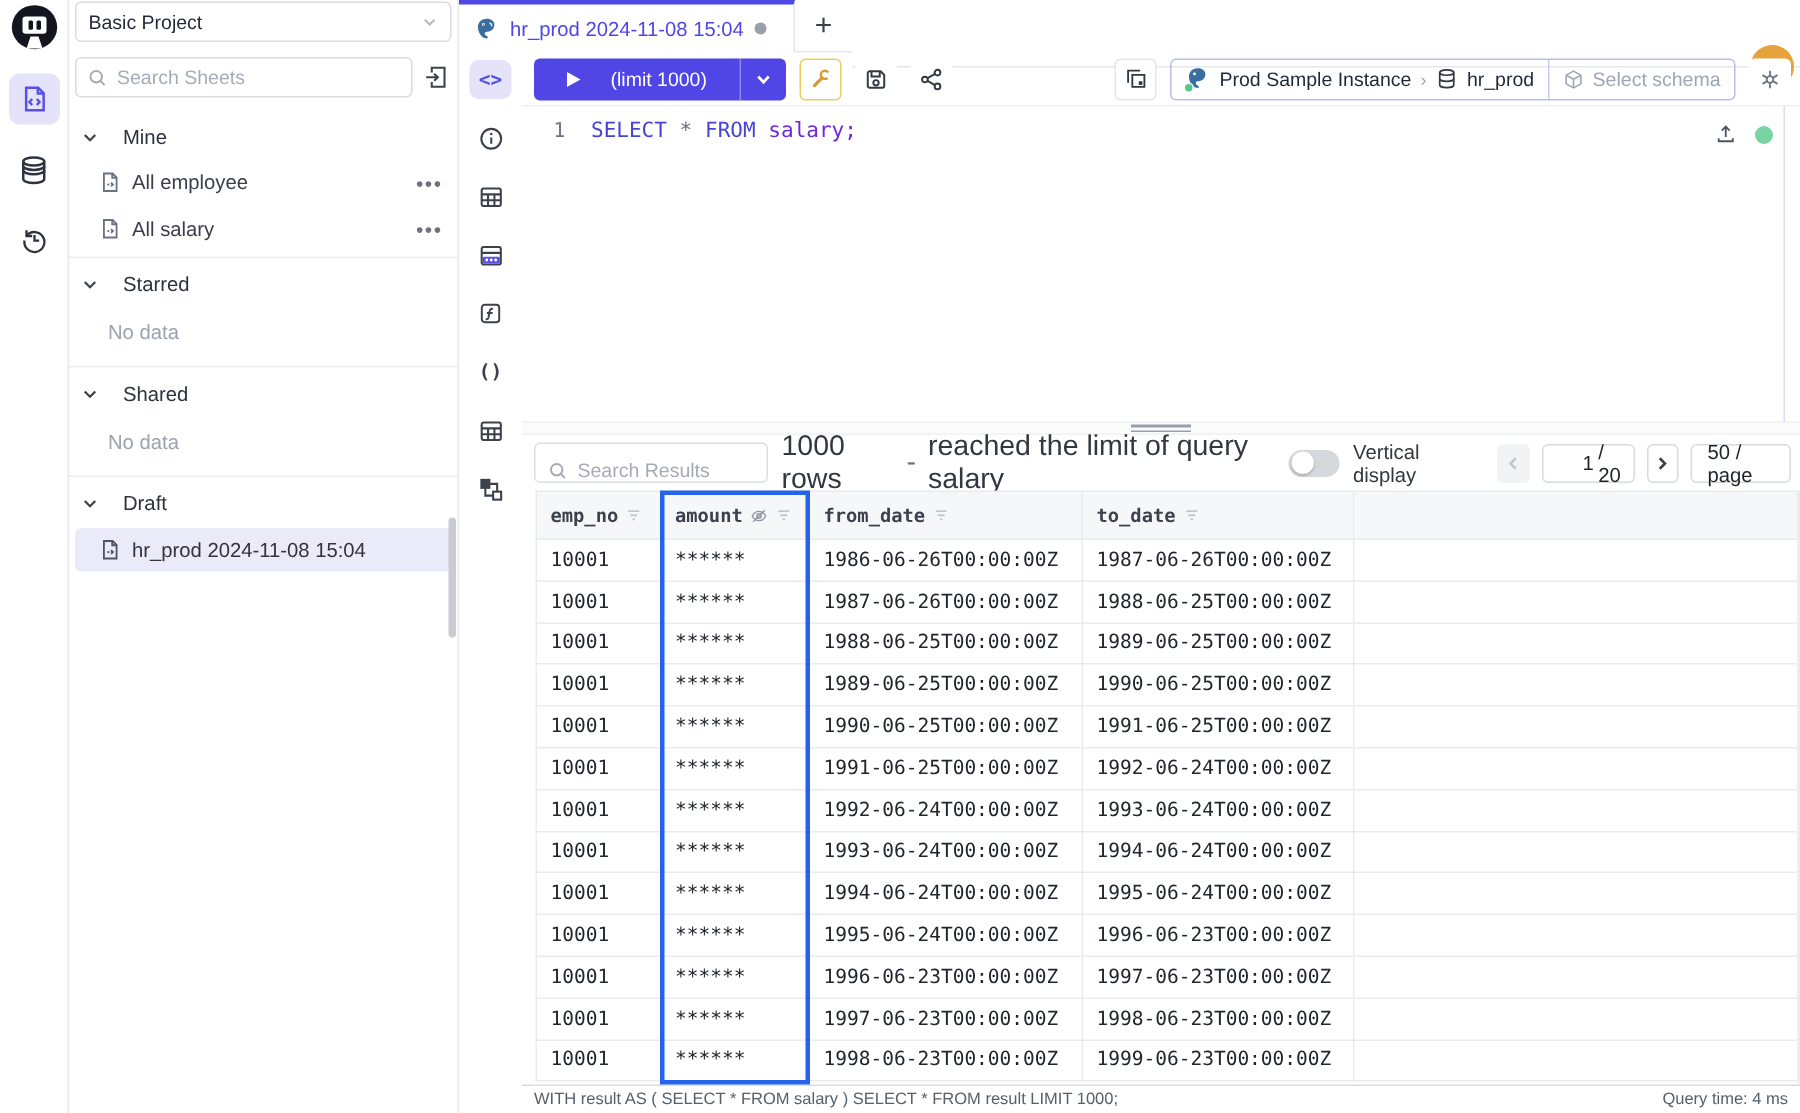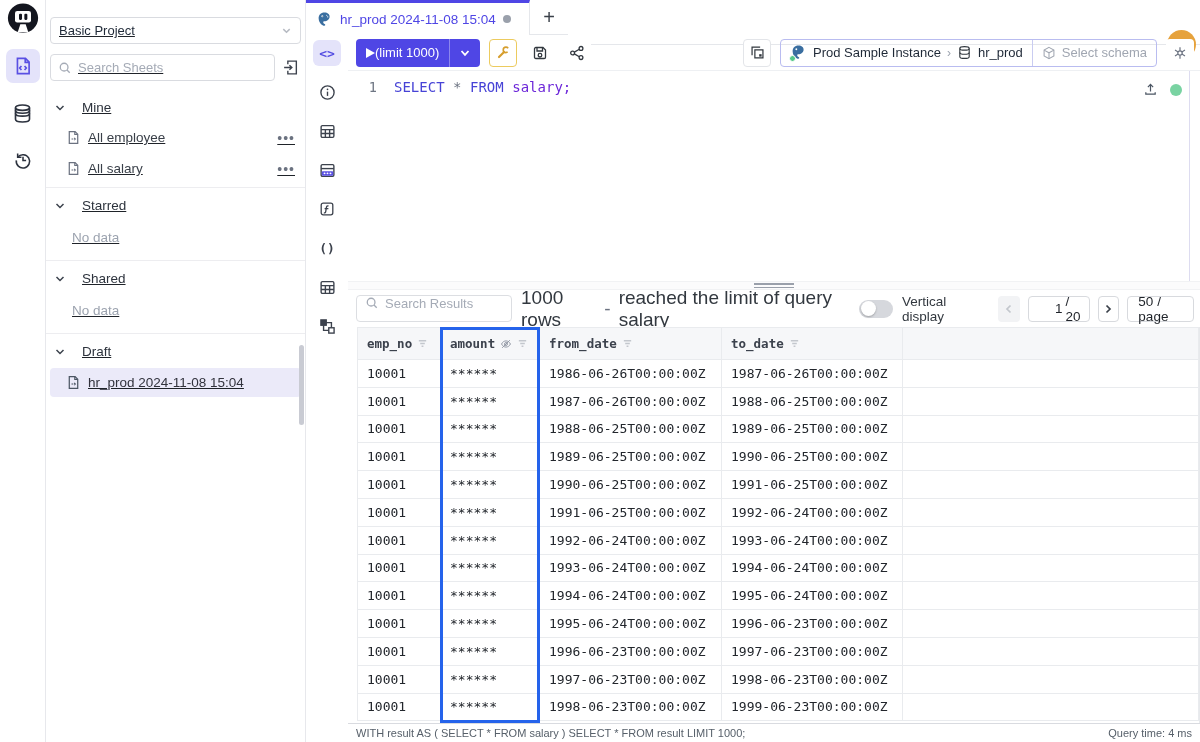--- a/index.html
+++ b/index.html
@@ -9,21 +9,21 @@
 
   .app { display:flex; width:1200px; height:742px; }
 
   
   .rail { width:46px; border-right:1px solid #e7e8ec; display:flex; flex-direction:column; align-items:center; flex-shrink:0; }
   .logo { width:36px; height:32px; margin:3px 0 14px 0; }
   .rail-btn { width:34px; height:34px; border-radius:7px; display:flex; align-items:center; justify-content:center; margin-bottom:13px; cursor:pointer; }
   .rail-btn.active { background:#e4e3fa; }
 
   
-  .sidebar { width:260px; border-right:1px solid #e7e8ec; flex-shrink:0; position:relative; padding-top:17px;text-decoration:underline; }
+  .sidebar { width:260px; border-right:1px solid #e7e8ec; flex-shrink:0; position:relative; padding-top:1px; }
   .project-select { margin:0 4px 10px 4px; height:27px; border:1px solid #d9dbe0; border-radius:4px;
     display:flex; align-items:center; padding:0 8px; justify-content:space-between; cursor:pointer; }
   .project-select span { font-size:13px; color:#1f2937; }
   .search-row { display:flex; align-items:center; margin:0 6px 12px 4px; gap:7px; }
   .search-box { flex:1; height:27px; border:1px solid #d9dbe0; border-radius:4px; display:flex; align-items:center; padding:0 7px; gap:6px; background:#fff; }
   .search-box input { border:none; outline:none; flex:1; font-size:13px; color:#1f2329; min-width:0; background:transparent; font-family:"Liberation Sans",sans-serif;}
   .search-box input::placeholder { color:#a5abb6; }
   .section-head { display:flex; align-items:center; gap:16px; padding:7px 10px 7px 8px; cursor:pointer; }
   .section-head .lbl { font-size:13.5px; font-weight:500; color:#2d333d; }
   .sheet-item { display:flex; align-items:center; gap:7px; padding:8px 10px 8px 20px; cursor:pointer; }
@@ -52,21 +52,21 @@
   .editor-rail { width:42px; display:flex; flex-direction:column; align-items:center; padding-top:5px; gap:13px; flex-shrink:0; }
   .er-btn { width:28px; height:26px; display:flex; align-items:center; justify-content:center; border-radius:6px; cursor:pointer; color:#3c424d; }
   .er-btn.active { background:#e4e3fa; color:#554ee2; }
   .code-glyph { font-family:"DejaVu Sans Mono",monospace; font-size:13px; font-weight:bold; }
 
   .content { flex:1; display:flex; flex-direction:column; min-width:0; }
 
   
   .toolbar { height:36px; display:flex; align-items:center; gap:9px; padding:0 6px 0 8px; border-bottom:1px solid #eef0f3; flex-shrink:0; }
   .run-btn { height:28px; background:#4f46e5; border-radius:4px; display:flex; align-items:center; color:#fff; cursor:pointer; overflow:hidden; }
-  .run-main { display:flex; align-items:center; gap:0; padding:0 10px; }
+  .run-main { display:flex; align-items:center; gap:20px; padding:0 22px; }
   .play { width:0; height:0; border-left:9px solid #fff; border-top:5.5px solid transparent; border-bottom:5.5px solid transparent; }
   .run-lbl { font-size:13px; }
   .run-sep { width:1px; align-self:stretch; background:rgba(255,255,255,.35); }
   .run-caret { padding:0 9px; display:flex; align-items:center; }
   .icon-btn { width:28px; height:28px; border-radius:4px; display:flex; align-items:center; justify-content:center; cursor:pointer; background:#fff; }
   .icon-btn.bordered { border:1px solid #e3e5e9; }
   .wrench-btn { border:1px solid #eccb5f; }
   .tb-spacer { flex:1; }
   .conn-group { display:flex; align-items:stretch; border:1px solid #b9bcf0; border-radius:4px; height:28px; overflow:hidden; }
   .conn-seg { display:flex; align-items:center; gap:6px; padding:0 9px; font-size:13px; color:#1f2937; white-space:nowrap; cursor:pointer; }
@@ -88,21 +88,21 @@
   .ed-status-dot { position:absolute; top:13px; right:18px; width:12px; height:12px; border-radius:50%; background:#79d3a2; }
   .ed-scroll-line { position:absolute; top:0; bottom:0; right:10px; width:1px; background:#dddcf0; }
 
   
   .splitter { height:9px; background:#fbfbfc; border-top:1px solid #f1f2f4; border-bottom:1px solid #f1f2f4; display:flex; align-items:center; justify-content:center; cursor:row-resize; flex-shrink:0; }
   .splitter .grip { width:40px; display:flex; flex-direction:column; gap:2px; }
   .splitter .grip i { height:1.5px; background:#9aa0ab; display:block; }
 
   
   .res-toolbar { height:37px; display:flex; align-items:center; gap:9px; padding:0 6px 0 8px; flex-shrink:0; }
-  .res-search { width:156px; height:27px; border:1px solid #dcdee2; border-radius:4px; display:flex; align-items:flex-start; gap:6px; padding:0 8px; }
+  .res-search { width:156px; height:27px; border:1px solid #dcdee2; border-radius:4px; display:flex; align-items:flex-end; gap:6px; padding:0 8px; }
   .res-search input { border:none; outline:none; flex:1; min-width:0; font-size:13px; background:transparent; font-family:"Liberation Sans",sans-serif; }
   .res-search input::placeholder { color:#a5abb6; }
   .res-info { display:flex; align-items:center; gap:8px; font-size:19px; color:#32383f; }
   .res-info .dash { color:#6b7280; }
   .toggle { width:34px; height:18px; border-radius:10px; background:#d6d8dd; position:relative; cursor:pointer; flex-shrink:0; }
   .toggle .knob { position:absolute; left:1.5px; top:1.5px; width:15px; height:15px; border-radius:50%; background:#fff; box-shadow:0 1px 2px rgba(0,0,0,.25); }
   .toggle-lbl { font-size:13.5px; color:#32383f; }
   .pager { display:flex; align-items:center; gap:8px; }
   .pg-btn { width:27px; height:26px; border-radius:4px; display:flex; align-items:center; justify-content:center; cursor:pointer; }
   .pg-btn.prev { background:#f2f3f5; color:#c3c7cd; }

